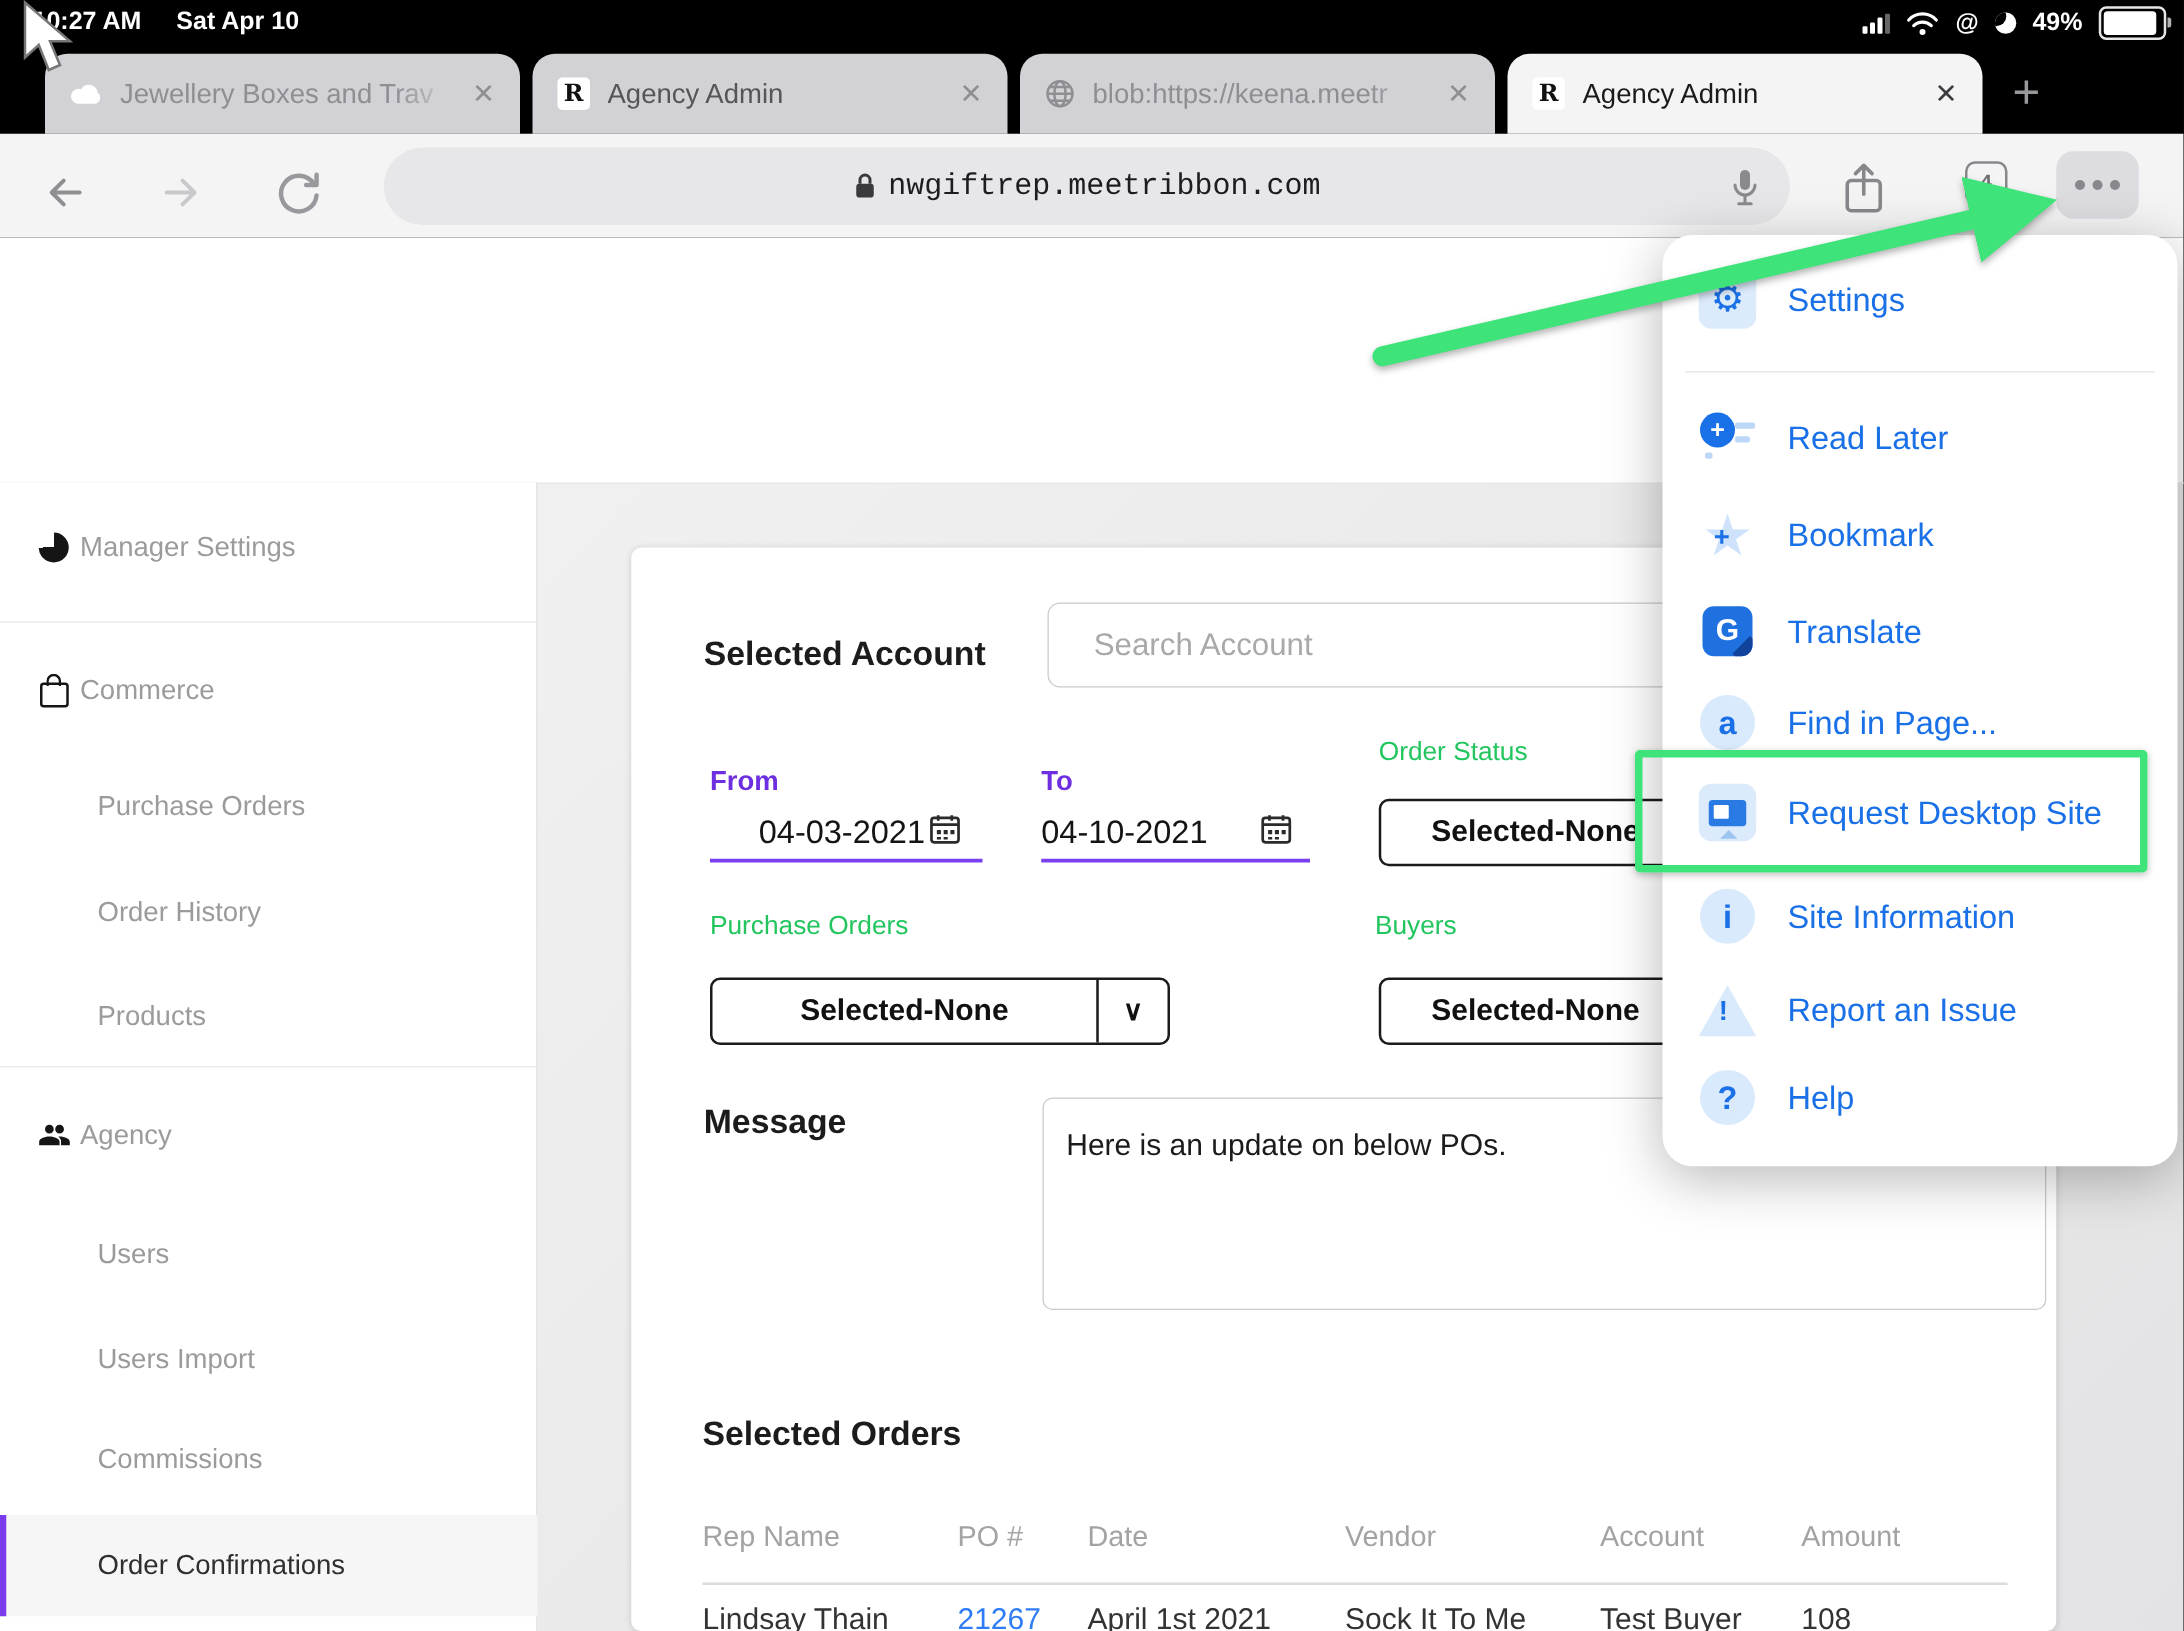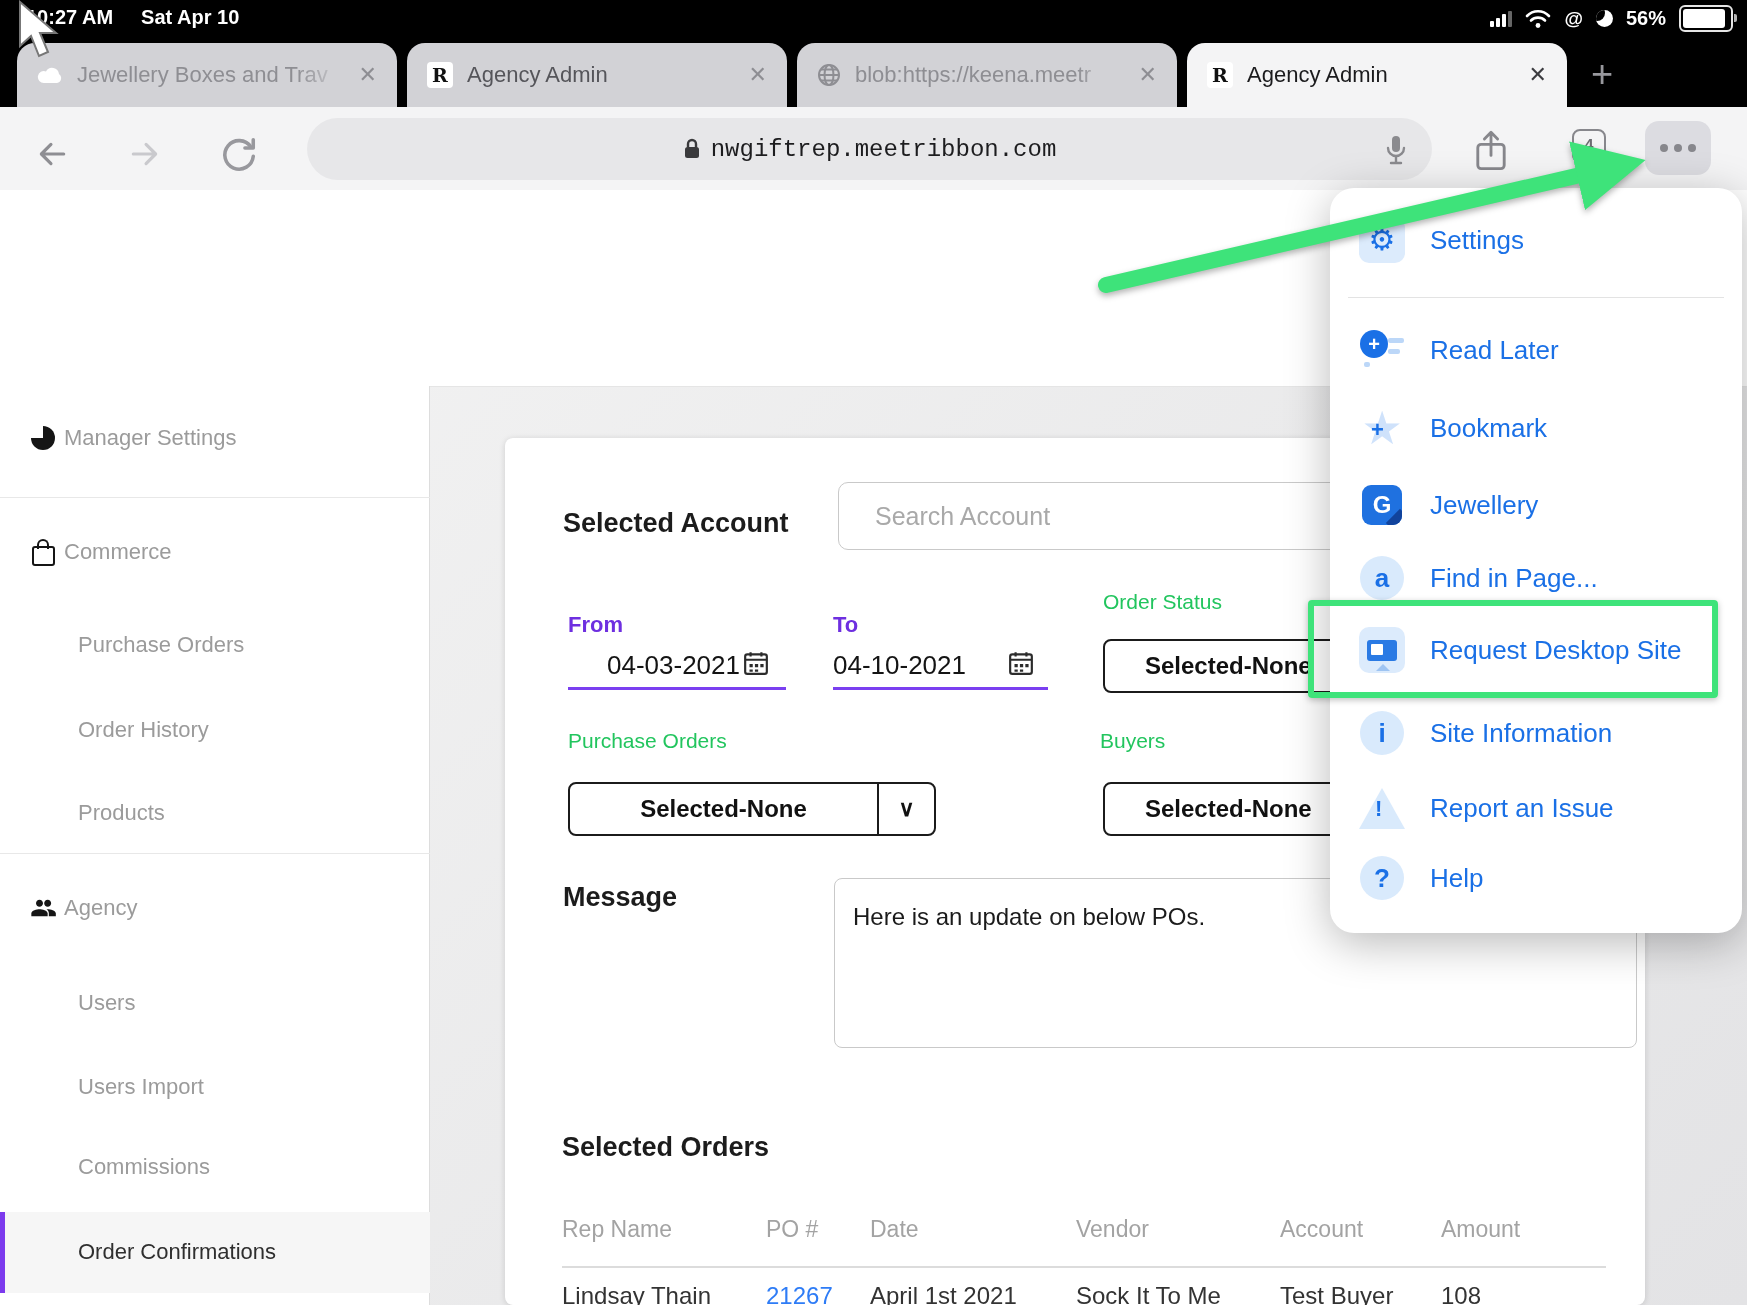--- a/index.html
+++ b/index.html
@@ -13,21 +13,21 @@
   .sb-right{position:absolute;right:14px;top:5px;display:flex;gap:13px;align-items:center;font-size:20px;font-weight:bold;}
   .bars{display:flex;align-items:flex-end;gap:2px;height:16px;}
   .bars i{display:block;width:4px;background:#fff;border-radius:1px;}
   .crescent{width:17px;height:17px;border-radius:50%;background:#fff;position:relative;overflow:hidden;}
   .crescent:before{content:"";position:absolute;left:-7px;top:-5px;width:16px;height:16px;border-radius:50%;background:#000;}
   .batt{width:50px;height:23px;border:2px solid rgba(255,255,255,.9);border-radius:6px;position:relative;}
   .batt i{position:absolute;left:2px;top:2px;bottom:2px;width:84%;background:#fff;border-radius:3px;}
   .batt:after{content:"";position:absolute;right:-6px;top:7px;width:3px;height:8px;background:rgba(255,255,255,.7);border-radius:0 2px 2px 0;}
 
   
-  .tabbar{left:0;top:37px;width:1747px;height:70px;background:#000;display:flex;align-items:flex-end;padding-left:17px;box-sizing:border-box;gap:10px;}
+  .tabbar{left:0;top:37px;width:1747px;height:70px;background:#000;display:flex;align-items:flex-end;padding-left:36px;box-sizing:border-box;gap:10px;}
   .tab{width:380px;height:64px;border-radius:18px 18px 0 0;display:flex;align-items:center;padding:0 20px;box-sizing:border-box;gap:14px;}
   .tab.inactive{background:#d2d2d6;color:#8e8e93;}
   .tab.inactive.darker{color:#55555a;}
   .tab.active{background:#f4f4f5;color:#1b1b1d;}
   .tab-title{flex:1;font-size:22px;white-space:nowrap;overflow:hidden;
      -webkit-mask-image:linear-gradient(90deg,#000 82%,transparent);mask-image:linear-gradient(90deg,#000 82%,transparent);}
   .tab-x{font-size:22px;color:#8e8e93;flex:none;}
   .fav-r{width:26px;height:26px;background:#fff;border-radius:4px;display:flex;align-items:center;justify-content:center;
          font-family:"DejaVu Serif",serif;font-weight:bold;font-size:19px;color:#111;flex:none;}
   .newtab{margin-left:14px;margin-bottom:14px;font-size:38px;color:#98989d;line-height:1;}
@@ -129,21 +129,21 @@
           <i style="height:13px"></i>
           <i style="height:16px;background:rgba(255,255,255,.4)"></i>
       </span>
       <svg width="26" height="20" viewBox="0 0 26 20">
         <path d="M2 7 a15 15 0 0 1 22 0" stroke="#fff" stroke-width="2.6" fill="none" stroke-linecap="round"></path>
         <path d="M6 11.5 a10 10 0 0 1 14 0" stroke="#fff" stroke-width="2.6" fill="none" stroke-linecap="round"></path>
         <circle cx="13" cy="16.5" r="2.4" fill="#fff"></circle>
       </svg>
       <span style="font-size:19px;">@</span>
       <span class="crescent"></span>
-      <span>56%</span>
+      <span>49%</span>
       <span class="batt">
           <i></i>
         </span>
     </div>
   </div>
 
   <div class="abs tabbar">
     <div class="tab inactive">
       <svg width="26" height="18" viewBox="0 0 26 18">
         <path d="M7 17 a6 6 0 1 1 2-11.6 A7 7 0 0 1 22 8 a5 5 0 0 1-2 9z" fill="#fff"></path>
@@ -348,21 +348,21 @@
       <span class="mi-ic">
         <span class="star">★</span>
         <span class="bm-plus">+</span>
       </span>
       <span class="mi-label">Bookmark</span>
     </div>
     <div class="menu-item" style="top:285px">
       <span class="mi-ic">
         <span class="tr-sq">G</span>
       </span>
-      <span class="mi-label">Jewellery</span>
+      <span class="mi-label">Translate</span>
     </div>
     <div class="menu-item" style="top:358px">
       <span class="mi-ic">
           <span class="mi-circle">a</span>
         </span>
       <span class="mi-label">Find in Page...</span>
     </div>
     <div class="menu-item" style="top:430px">
       <span class="mi-ic">
           <span class="mi-sq" style="position:relative;">

